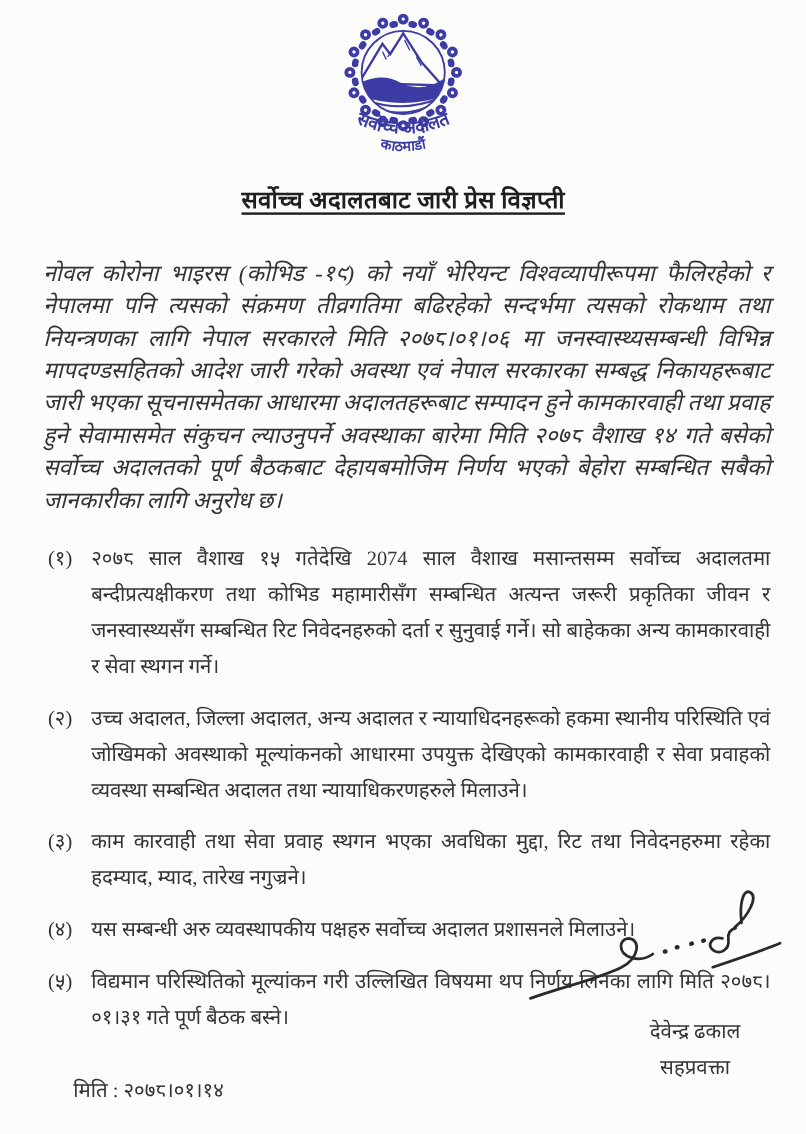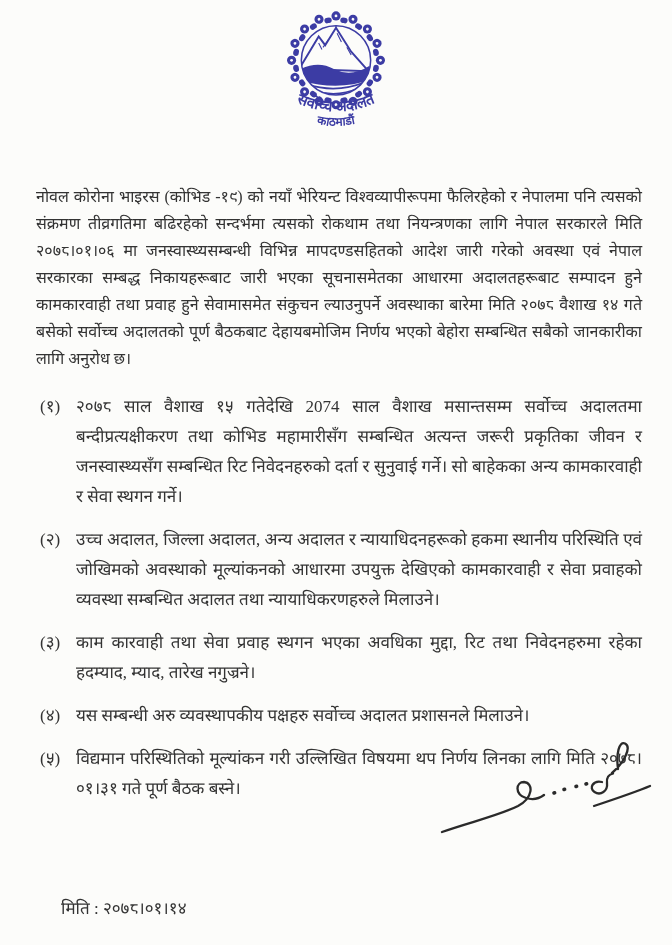--- a/index.html
+++ b/index.html
@@ -26,24 +26,25 @@
     font-size:20px;
     font-weight:bold;
     color:#1f1f1f;
     text-decoration:underline;
     text-underline-offset:4px;
     margin-top:5px;
     letter-spacing:0.3px;
   }
   .intro{
     margin:36px 30px 20px 36px;
-    font-size:16px;
+    font-size:19px;
     line-height:27px;
     text-align:justify;
     color:#333;
+    font-style:italic;
   }
   .decision-list{margin:0 30px 0 40px;}
   .list-item{
     display:flex;
     margin-bottom:13px;
     font-size:17px;
     line-height:30px;
     color:#333;
   }
   .list-item .num{
@@ -127,20 +128,21 @@
       <text font-size="13.5" font-weight="bold" fill="#3c3ca4" font-family="Liberation Serif, DejaVu Serif, serif">
         <textPath href="#arcA" startOffset="50%" text-anchor="middle">सर्वोच्च अदालत</textPath>
       </text>
       <path id="arcB" d="M30,106 Q60,119 90,106" fill="none"></path>
       <text font-size="11" font-weight="bold" fill="#3c3ca4" font-family="Liberation Serif, DejaVu Serif, serif">
         <textPath href="#arcB" startOffset="50%" text-anchor="middle">काठमाडौं</textPath>
       </text>
     </svg>
   </div>
 
+  <div class="doc-title">सर्वोच्च अदालतबाट जारी प्रेस विज्ञप्ती</div>
 
   <p class="intro">नोवल कोरोना भाइरस (कोभिड -१९) को नयाँ भेरियन्ट विश्वव्यापीरूपमा फैलिरहेको र नेपालमा पनि त्यसको संक्रमण तीव्रगतिमा बढिरहेको सन्दर्भमा त्यसको रोकथाम तथा नियन्त्रणका लागि नेपाल सरकारले मिति २०७८।०१।०६ मा जनस्वास्थ्यसम्बन्धी विभिन्न मापदण्डसहितको आदेश जारी गरेको अवस्था एवं नेपाल सरकारका सम्बद्ध निकायहरूबाट जारी भएका सूचनासमेतका आधारमा अदालतहरूबाट सम्पादन हुने कामकारवाही तथा प्रवाह हुने सेवामासमेत संकुचन ल्याउनुपर्ने अवस्थाका बारेमा मिति २०७८ वैशाख १४ गते बसेको सर्वोच्च अदालतको पूर्ण बैठकबाट देहायबमोजिम निर्णय भएको बेहोरा सम्बन्धित सबैको जानकारीका लागि अनुरोध छ।</p>
 
   <div class="decision-list">
     <div class="list-item">
       <span class="num">(१)</span>
       <span class="itext">२०७८ साल वैशाख १५ गतेदेखि 2074 साल वैशाख मसान्तसम्म सर्वोच्च अदालतमा बन्दीप्रत्यक्षीकरण तथा कोभिड महामारीसँग सम्बन्धित अत्यन्त जरूरी प्रकृतिका जीवन र जनस्वास्थ्यसँग सम्बन्धित रिट निवेदनहरुको दर्ता र सुनुवाई गर्ने। सो बाहेकका अन्य कामकारवाही र सेवा स्थगन गर्ने।</span>
     </div>
     <div class="list-item">
       <span class="num">(२)</span>
@@ -168,16 +170,20 @@
         <path d="M128,51.5 l0.6,-0.2" stroke-width="3.6"></path>
         <path d="M140,48.5 l0.6,-0.2" stroke-width="3.6"></path>
         <path d="M150,46 l0.6,-0.2" stroke-width="3.6"></path>
         <path d="M166,44 c-9,-2 -13.5,6 -7.5,10 c6,4 13.5,-1 12.5,-9 c-0.7,-5.5 2,-8.5 6,-9.5"></path>
         <path d="M176,35 C188,25 196,9 189,5.5 C183,2.8 180,16 182,31"></path>
         <path d="M158,68 C176,62 200,54 214,48"></path>
       </g>
     </svg>
   </div>
 
+  <div class="signatory">
+    <div>देवेन्द्र ढकाल</div>
+    <div>सहप्रवक्ता</div>
+  </div>
 
   <div class="footer-date">मिति : २०७८।०१।१४</div>
 
 </div>
 
 </body></html>

